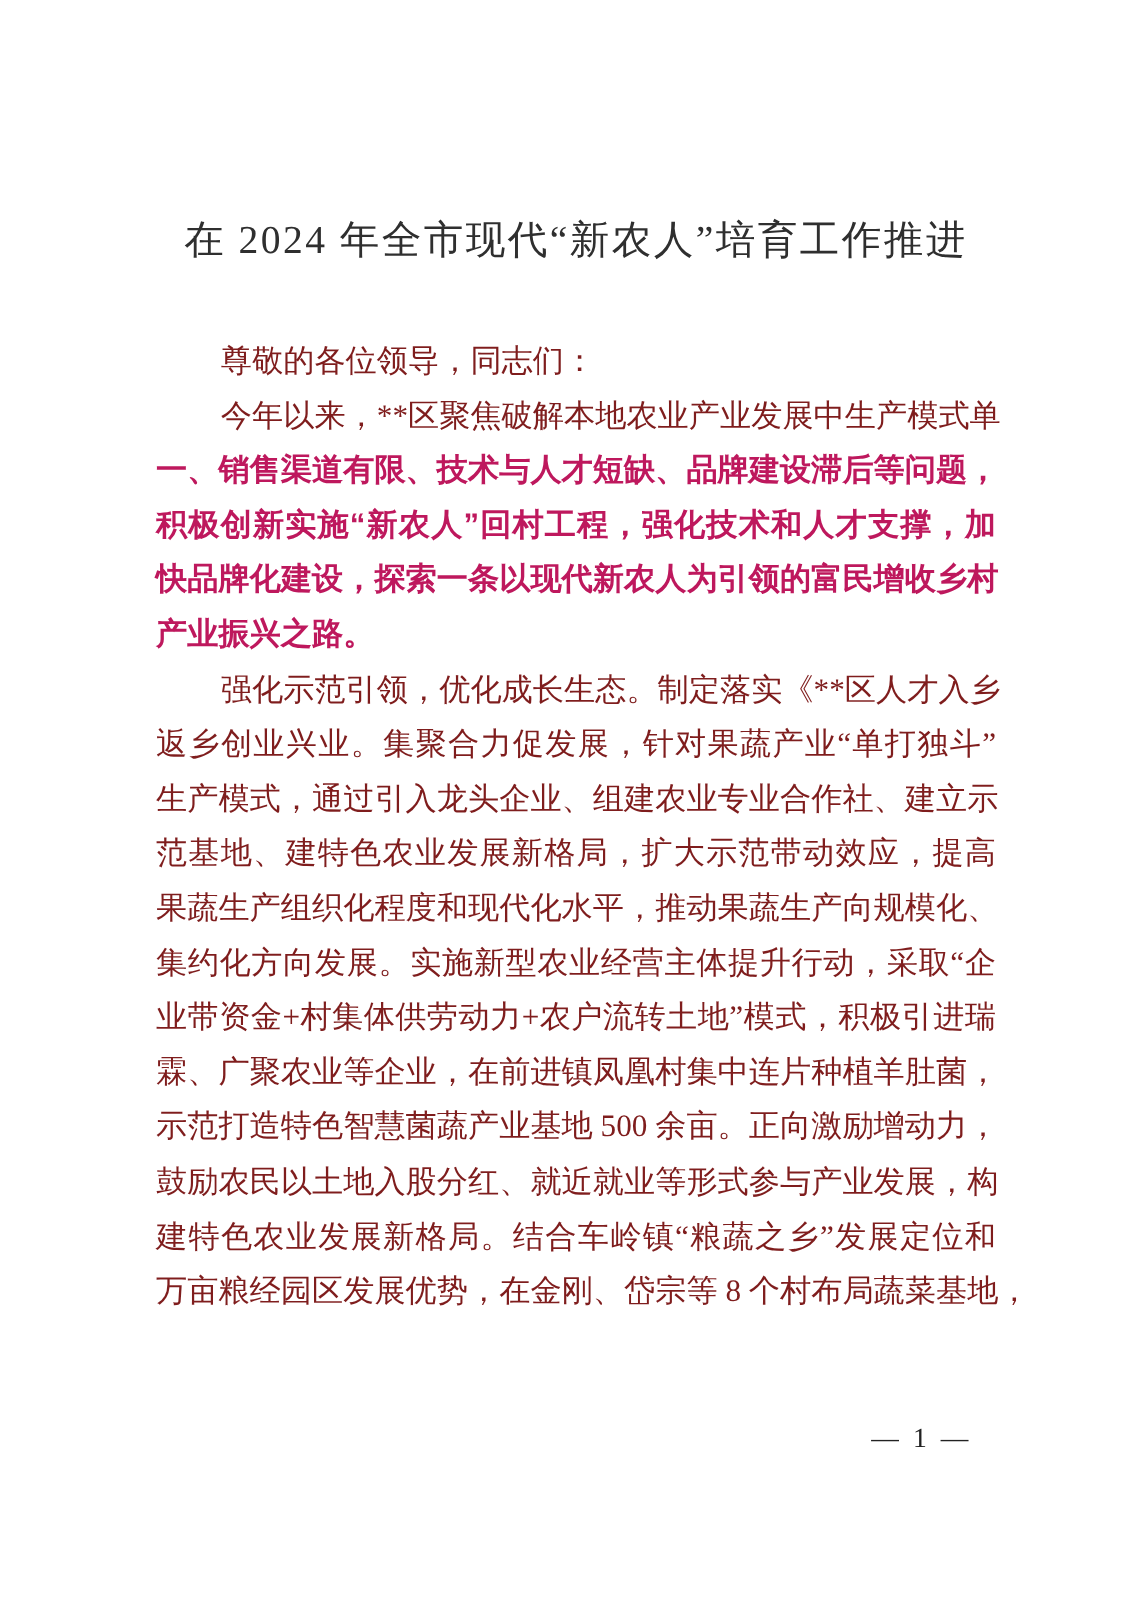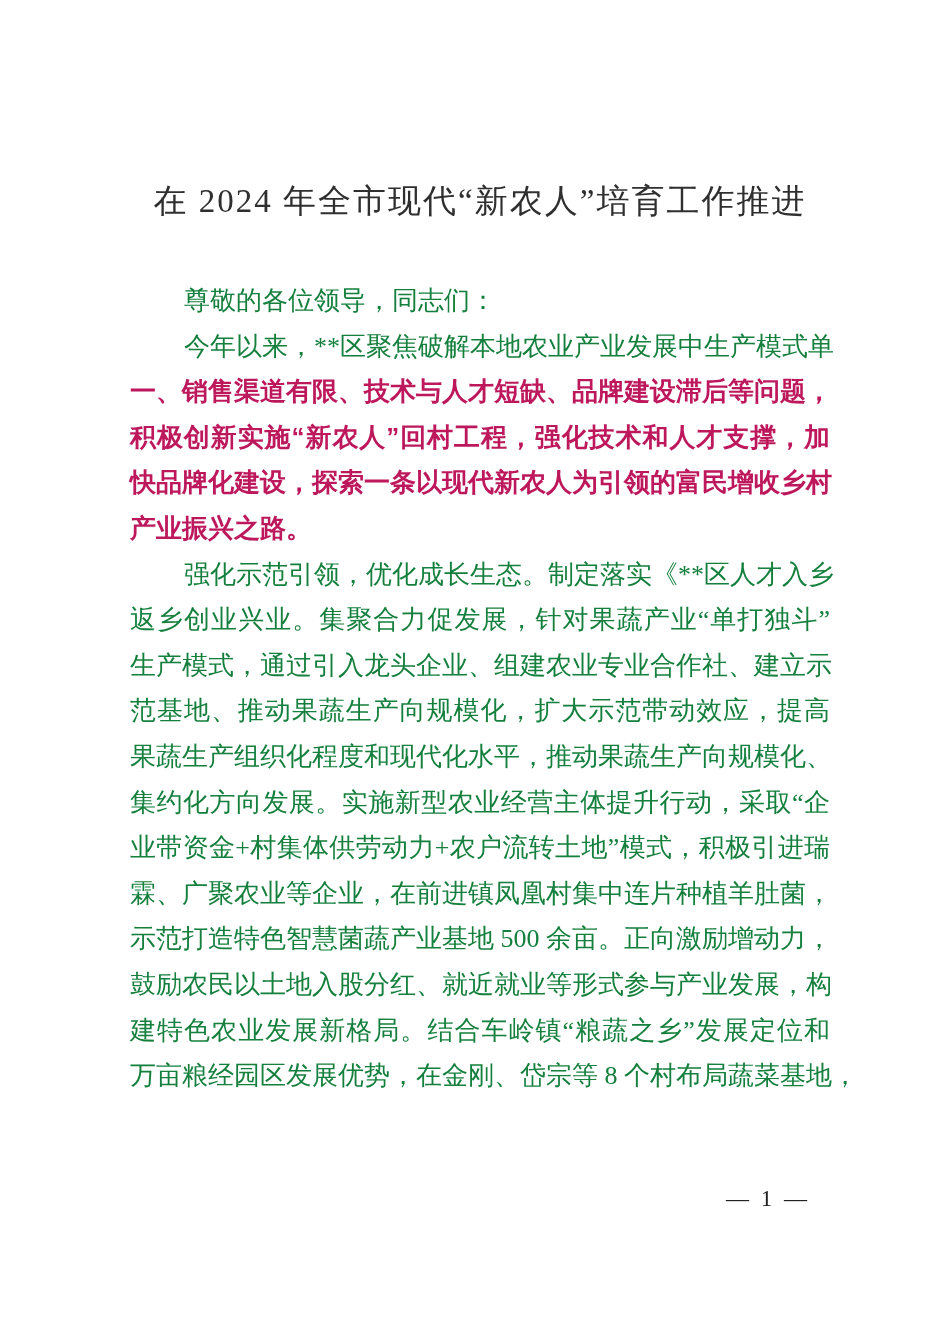--- a/index.html
+++ b/index.html
@@ -39,21 +39,21 @@
     left: 130px;
     width: 700px;
   }
 
   .line {
     height: 45.6px;
     line-height: 45.6px;
     font-family: "Liberation Serif", "DejaVu Serif", serif;
     font-size: 26px;
     font-weight: 400;
-    color: #15803d;
+    color: #7f1d1d;
     text-align: justify;
     text-align-last: justify;
     white-space: nowrap;
     overflow: visible;
   }
 
   .line.bold {
     font-family: "Liberation Sans", "DejaVu Sans", sans-serif;
     font-weight: 700;
     color: #be185d;
@@ -90,21 +90,21 @@
   <div class="document-body">
       <div class="line indent para-end">尊敬的各位领导，同志们：</div>
       <div class="line indent">今年以来，**区聚焦破解本地农业产业发展中生产模式单</div>
       <div class="line bold">一、销售渠道有限、技术与人才短缺、品牌建设滞后等问题，</div>
       <div class="line bold">积极创新实施“新农人”回村工程，强化技术和人才支撑，加</div>
       <div class="line bold">快品牌化建设，探索一条以现代新农人为引领的富民增收乡村</div>
       <div class="line bold para-end">产业振兴之路。</div>
       <div class="line indent">强化示范引领，优化成长生态。制定落实《**区人才入乡</div>
       <div class="line">返乡创业兴业。集聚合力促发展，针对果蔬产业“单打独斗”</div>
       <div class="line">生产模式，通过引入龙头企业、组建农业专业合作社、建立示</div>
-      <div class="line">范基地、推动果蔬生产向规模化，扩大示范带动效应，提高</div>
+      <div class="line">范基地、建特色农业发展新格局，扩大示范带动效应，提高</div>
       <div class="line">果蔬生产组织化程度和现代化水平，推动果蔬生产向规模化、</div>
       <div class="line">集约化方向发展。实施新型农业经营主体提升行动，采取“企</div>
       <div class="line">业带资金+村集体供劳动力+农户流转土地”模式，积极引进瑞</div>
       <div class="line">霖、广聚农业等企业，在前进镇凤凰村集中连片种植羊肚菌，</div>
       <div class="line">示范打造特色智慧菌蔬产业基地 500 余亩。正向激励增动力，</div>
       <div class="line">鼓励农民以土地入股分红、就近就业等形式参与产业发展，构</div>
       <div class="line">建特色农业发展新格局。结合车岭镇“粮蔬之乡”发展定位和</div>
       <div class="line">万亩粮经园区发展优势，在金刚、岱宗等 8 个村布局蔬菜基地，</div>
     </div>
 

